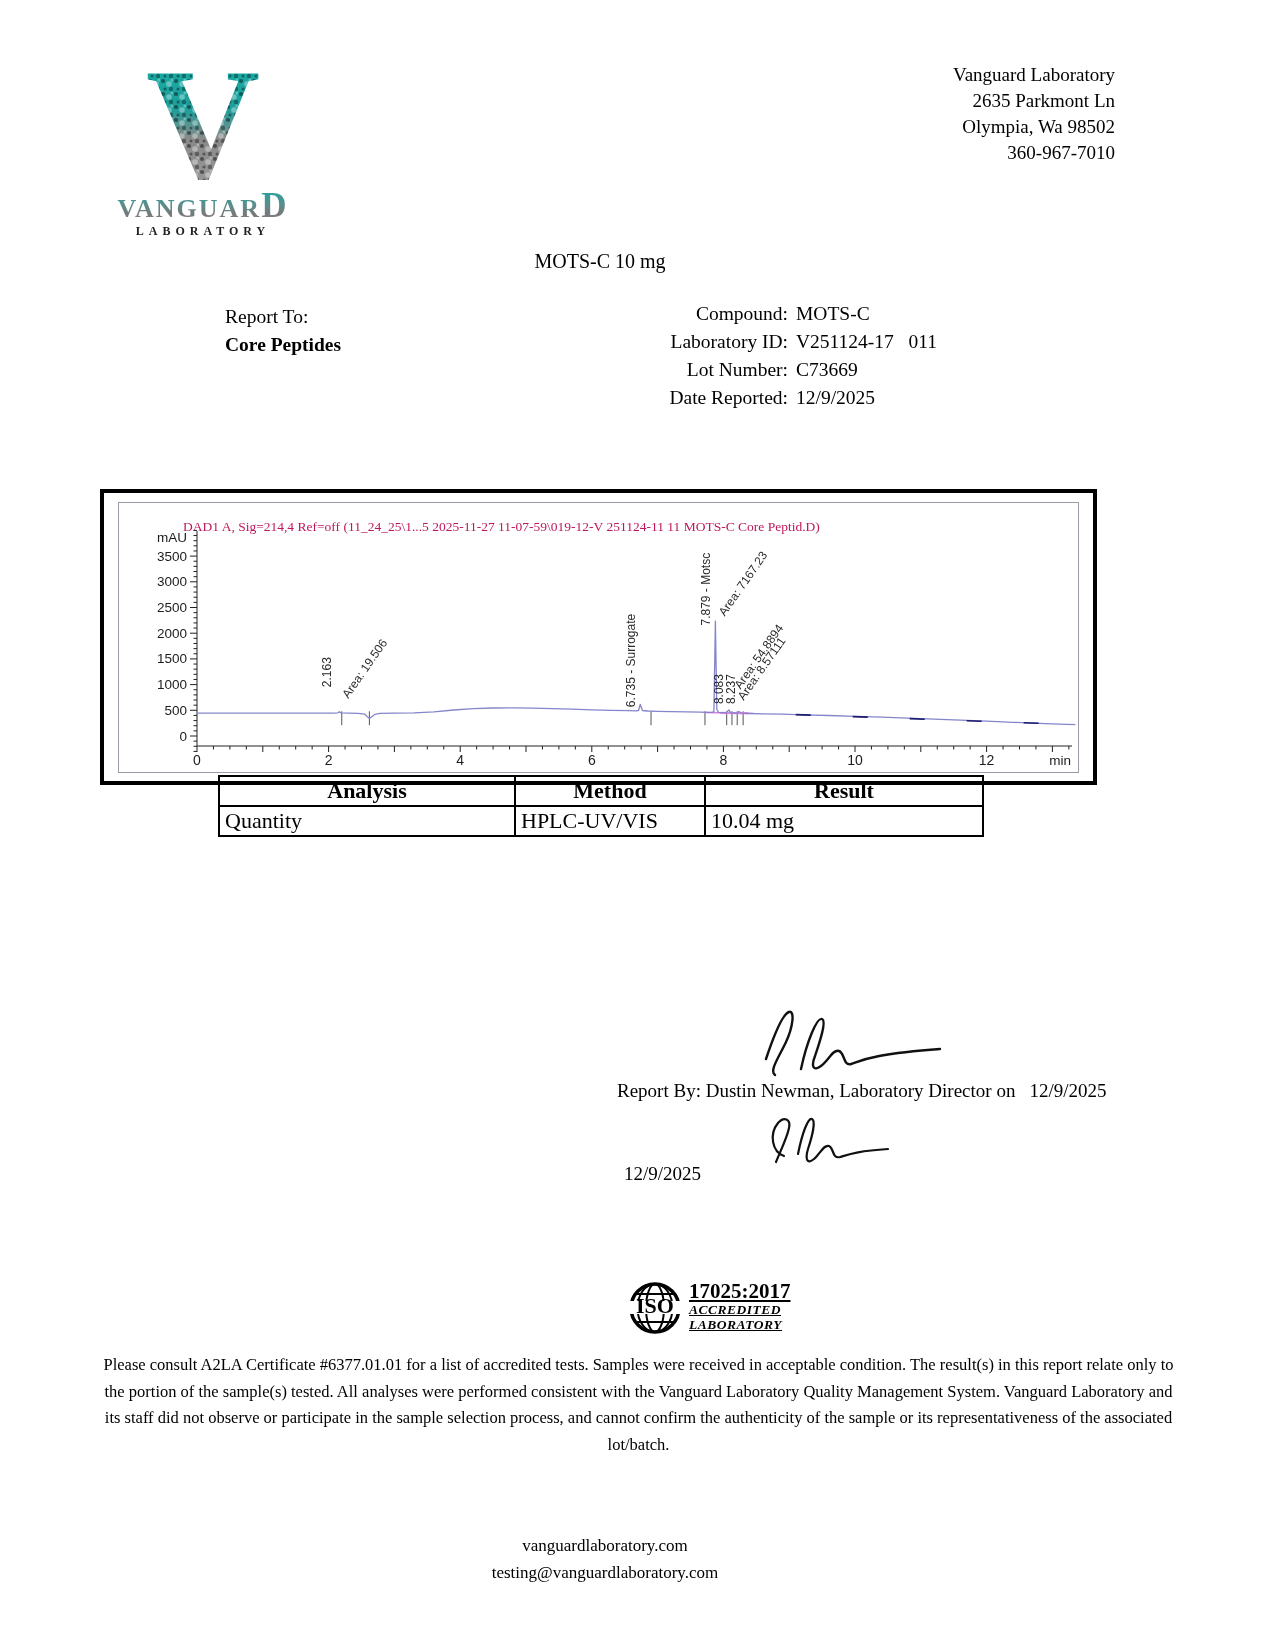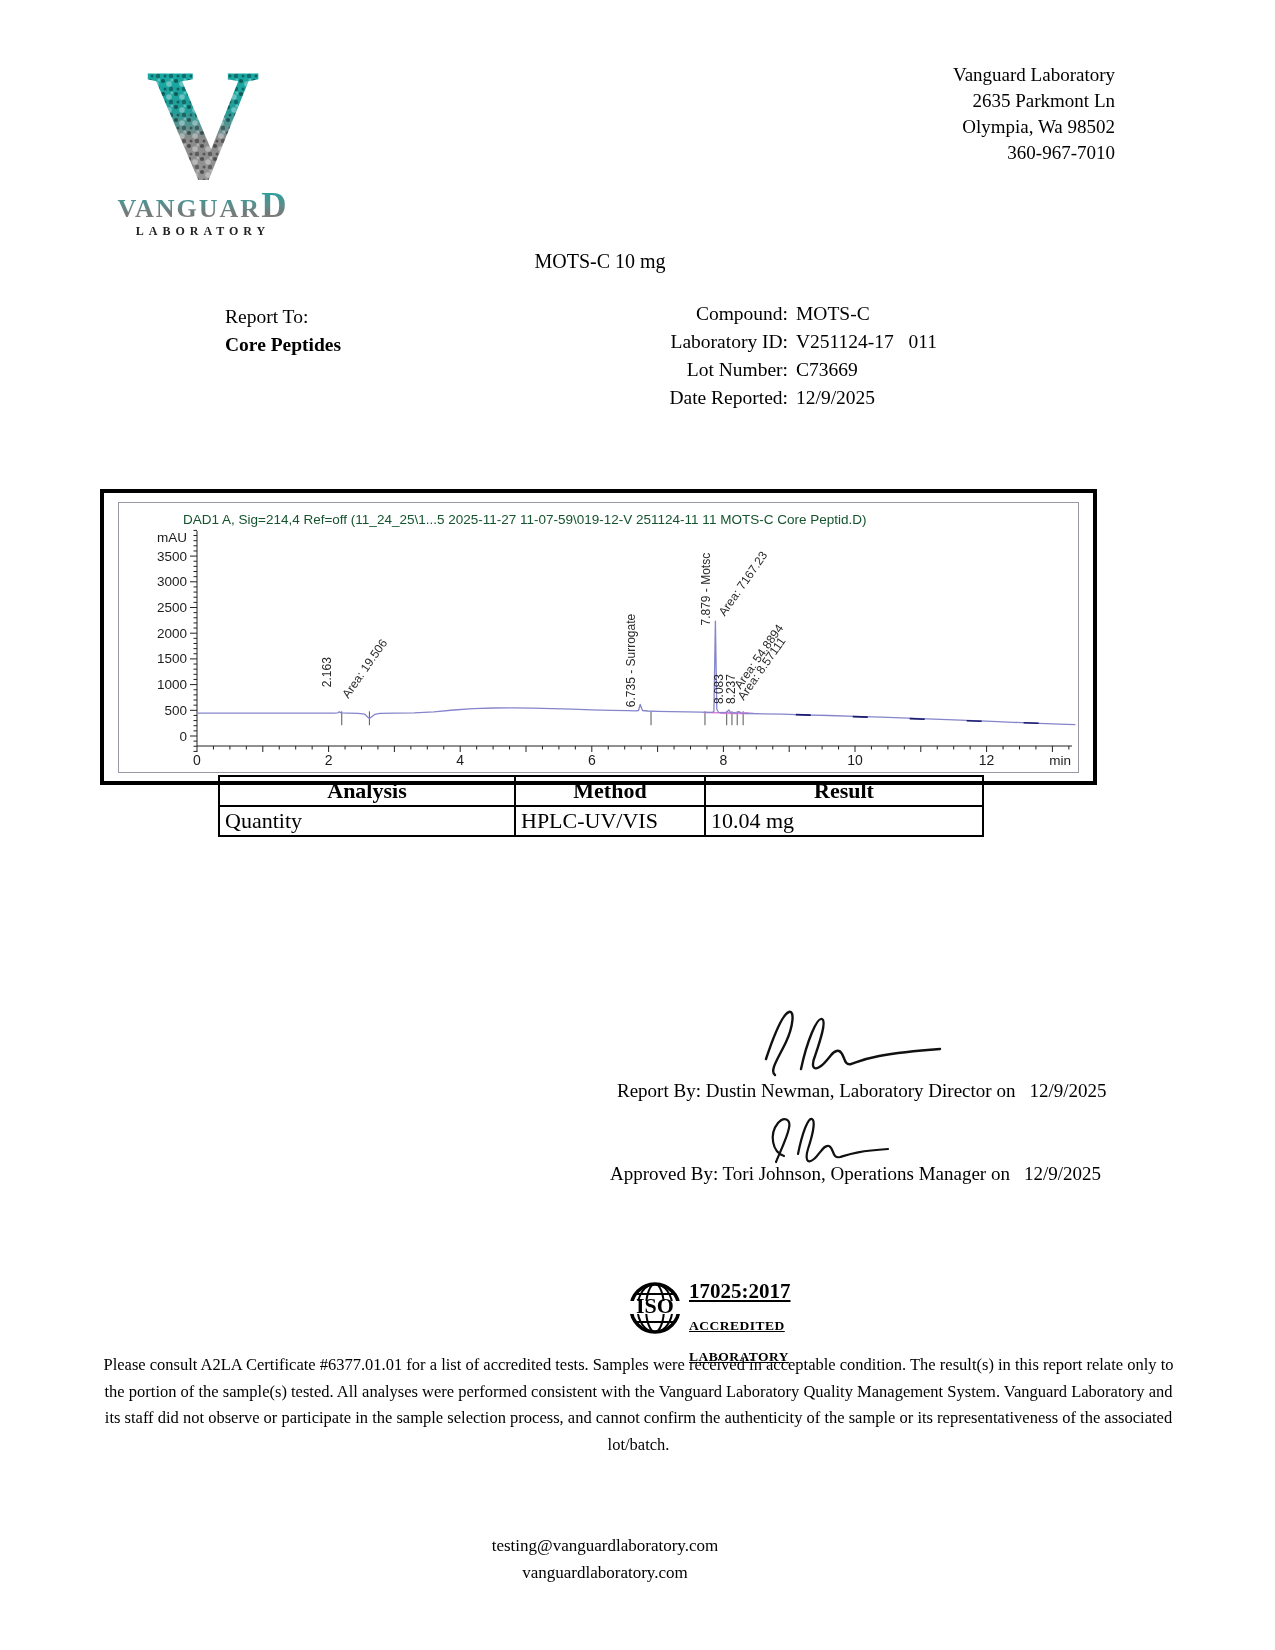--- a/index.html
+++ b/index.html
@@ -26,43 +26,43 @@
   .report-to{left:225px;top:303px;font-size:19.5px;line-height:28px;}
   .report-to .bold{font-weight:bold;}
   .details{left:540px;top:303px;font-size:19.5px;}
   .drow{display:flex;height:28px;}
   .dlabel{width:248px;text-align:right;}
   .dvalue{margin-left:8px;white-space:pre;}
 
   
   .chart-frame{left:100px;top:489px;width:989px;height:288px;border:4px solid #000;background:#fff;}
   .chart-inner{position:absolute;left:14px;top:9px;right:14px;bottom:8px;border:1.5px solid #9a9aa5;}
-  .chart-title{position:absolute;left:64px;top:9px;font-family:Liberation Sans, sans-serif;
-               font-size:13.5px;color:#14532d;white-space:pre;}
+  .chart-title{position:absolute;left:64px;top:16px;font-family:Liberation Serif, serif;
+               font-size:13.5px;color:#be185d;white-space:pre;}
   .chart-svg{position:absolute;left:2px;top:22px;}
 
   
   table.results{position:absolute;left:218px;top:775px;border-collapse:collapse;}
   table.results th,table.results td{border:2px solid #000;font-size:22px;
         height:25px;padding:1px 5px;font-family:"Liberation Serif",serif;}
   table.results th{font-weight:bold;}
 
   
   .sig-line{display:flex;align-items:center;font-size:19px;}
   .sig-date{margin-left:14px;}
   .sig1{left:617px;top:1080px;}
   .sig2{left:610px;top:1163px;}
   .sigimg1{left:748px;top:1005px;}
   .sigimg2{left:760px;top:1110px;}
 
   
   .iso{left:628px;top:1281px;display:flex;align-items:flex-start;}
   .iso-text{margin-left:7px;line-height:1;}
   .iso-cert{font-weight:bold;font-size:21px;text-decoration:underline;}
-  .iso-l2,.iso-l3{font-weight:bold;font-size:13.5px;text-decoration:underline;letter-spacing:.5px;margin-top:17px;}
+  .iso-l2,.iso-l3{font-weight:bold;font-size:13.5px;text-decoration:underline;letter-spacing:.5px;margin-top:1px;font-style:italic;}
 
   
   .disclaimer{left:100px;top:1352px;width:1077px;text-align:center;font-size:16.5px;line-height:26.5px;}
   .footer{left:0;top:1532px;width:1210px;text-align:center;font-size:17px;line-height:27px;}
 </style>
 </head>
 <body>
 
 <div class="page">
 
@@ -296,21 +296,20 @@
   <div class="abs sig-line sig1">
     <span>Report By: Dustin Newman, Laboratory Director on</span>
     <span class="sig-date">12/9/2025</span>
   </div>
 
   <svg class="abs sigimg2" width="140" height="60" viewBox="0 0 140 60">
     <path d="M24,46 C12,42 9,24 18,13 C24,6 31,9 29,18 C27,28 20,42 16,52" fill="none" stroke="#111" stroke-width="2.2" stroke-linecap="round"></path>
     <path d="M38,44 C42,24 48,7 52,9 C56,11 52,27 48,39 C45,49 47,55 54,49 C60,44 64,34 69,36 C74,38 72,49 80,47 C90,44 98,41 128,39" fill="none" stroke="#111" stroke-width="2.2" stroke-linecap="round"></path>
   </svg>
   <div class="abs sig-line sig2">
-    <span>Approved By: Tori Johnson, Operations Manager on</span>
     <span class="sig-date">12/9/2025</span>
   </div>
 
   <div class="abs iso">
     <svg width="54" height="54" viewBox="0 0 54 54">
       <circle cx="27" cy="27" r="24" fill="none" stroke="#000" stroke-width="3.5"></circle>
       <ellipse cx="27" cy="27" rx="9" ry="24" fill="none" stroke="#000" stroke-width="2"></ellipse>
       <ellipse cx="27" cy="27" rx="17.5" ry="24" fill="none" stroke="#000" stroke-width="2"></ellipse>
       <line x1="8" y1="13" x2="46" y2="13" stroke="#000" stroke-width="2"></line>
       <line x1="8" y1="41" x2="46" y2="41" stroke="#000" stroke-width="2"></line>
@@ -320,17 +319,17 @@
     <div class="iso-text">
       <div class="iso-cert">17025:2017</div>
       <div class="iso-l2">ACCREDITED</div>
       <div class="iso-l3">LABORATORY</div>
     </div>
   </div>
 
   <div class="abs disclaimer">Please consult A2LA Certificate #6377.01.01 for a list of accredited tests. Samples were received in acceptable condition. The result(s) in this report relate only to the portion of the sample(s) tested. All analyses were performed consistent with the Vanguard Laboratory Quality Management System. Vanguard Laboratory and its staff did not observe or participate in the sample selection process, and cannot confirm the authenticity of the sample or its representativeness of the associated lot/batch.</div>
 
   <div class="abs footer">
+    <div>vanguardlaboratory.com</div>
     <div>testing@vanguardlaboratory.com</div>
-    <div>vanguardlaboratory.com</div>
   </div>
 
 </div>
 
 </body></html>

